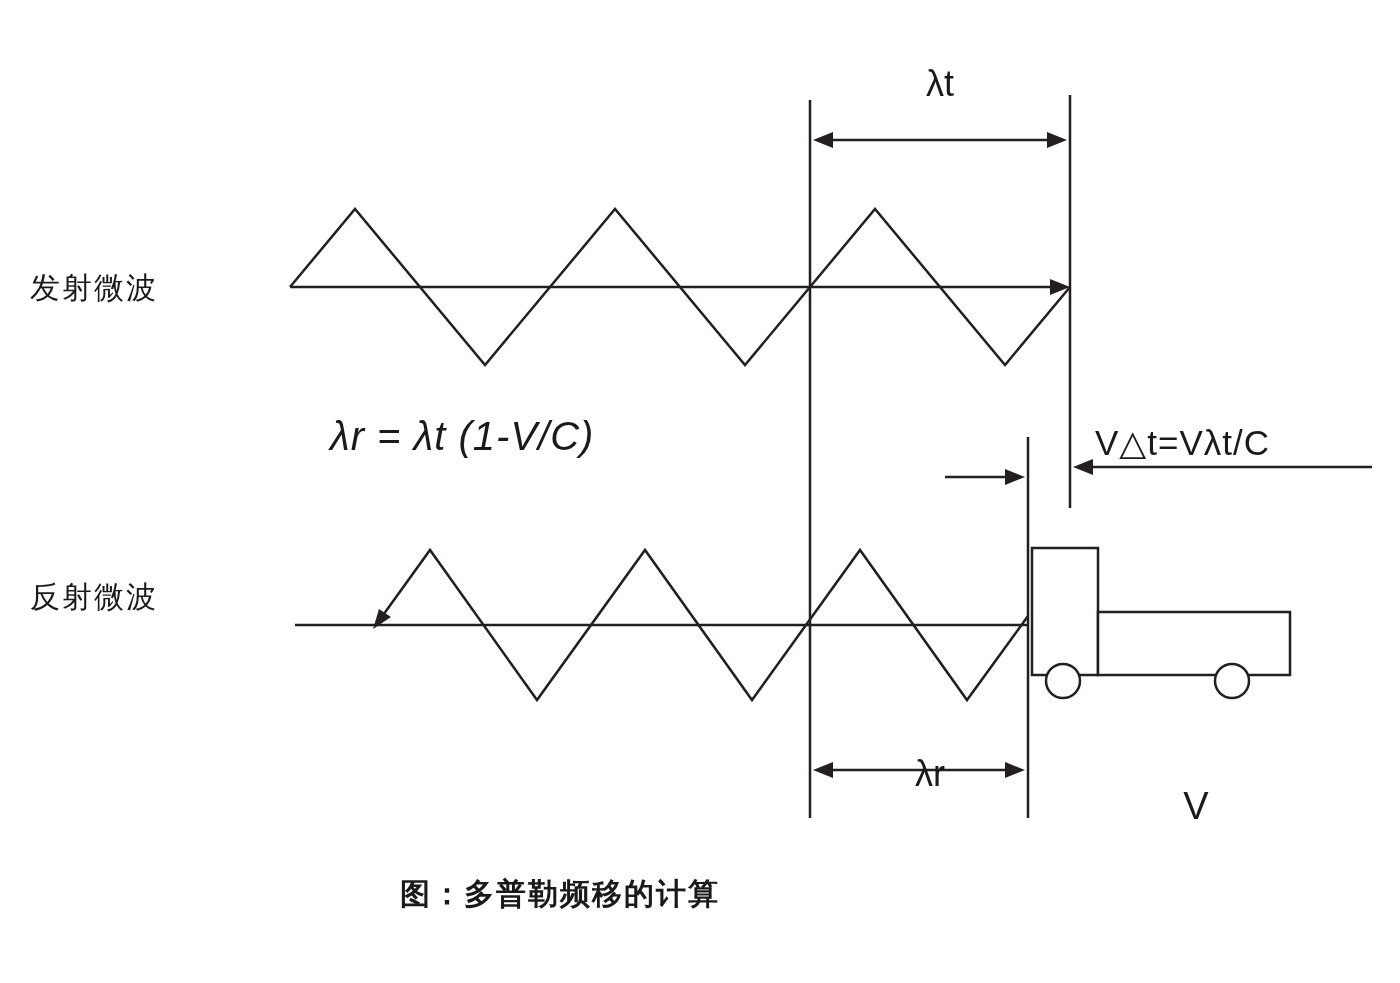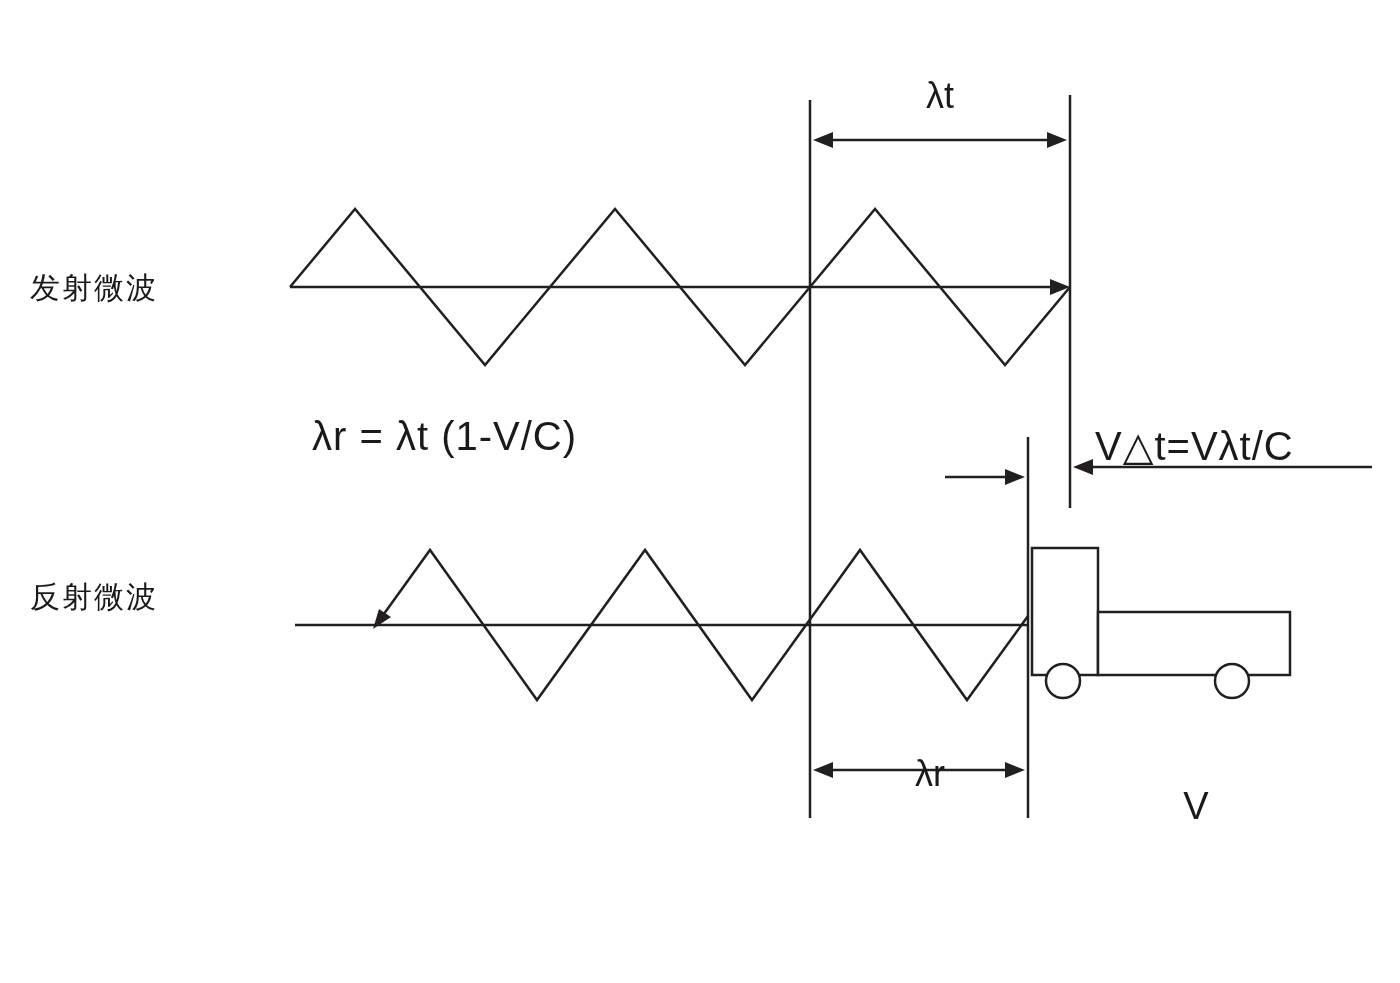--- a/index.html
+++ b/index.html
@@ -48,21 +48,21 @@
     letter-spacing: 2px;
   }
   .dim-label {
     font-size: 36px;
   }
   .formula {
     font-size: 40px;
     letter-spacing: 1px;
   }
   .gap-formula {
-    font-size: 40px;
+    font-size: 35px;
     letter-spacing: 1px;
     text-align: center;
   }
   .velocity {
     font-size: 38px;
   }
   .caption {
     font-size: 30px;
     font-weight: 600;
     letter-spacing: 2px;
@@ -135,24 +135,25 @@
 
     <g>
       <polygon class="whitefill" points="1072,757 1108,735 1108,748 1290,748 1290,766 1108,766 1108,779"></polygon>
     </g>
   </svg>
 
   <div class="label wave-label" style="left:30px; top:271px;">发射微波</div>
 
   <div class="label wave-label" style="left:30px; top:580px;">反射微波</div>
 
-  <div class="label dim-label centered" style="left:940px; top:76px;">λt</div>
+  <div class="label dim-label centered" style="left:940px; top:64px;">λt</div>
 
-  <div class="label formula" style="left:312px; top:414px;">λr = λt (1-V/C)</div>
+  <div class="label formula" style="left:330px; top:414px;font-style:italic;">λr = λt (1-V/C)</div>
 
   <div class="label gap-formula" style="left:1095px; top:424px;">V△t=Vλt/C</div>
 
   <div class="label dim-label centered" style="left:930px; top:754px;">λr</div>
 
   <div class="label velocity centered" style="left:1196px; top:786px;">V</div>
 
+  <div class="label caption" style="left:400px; top:877px;">图：多普勒频移的计算</div>
 
 </div>
 
 </body></html>

